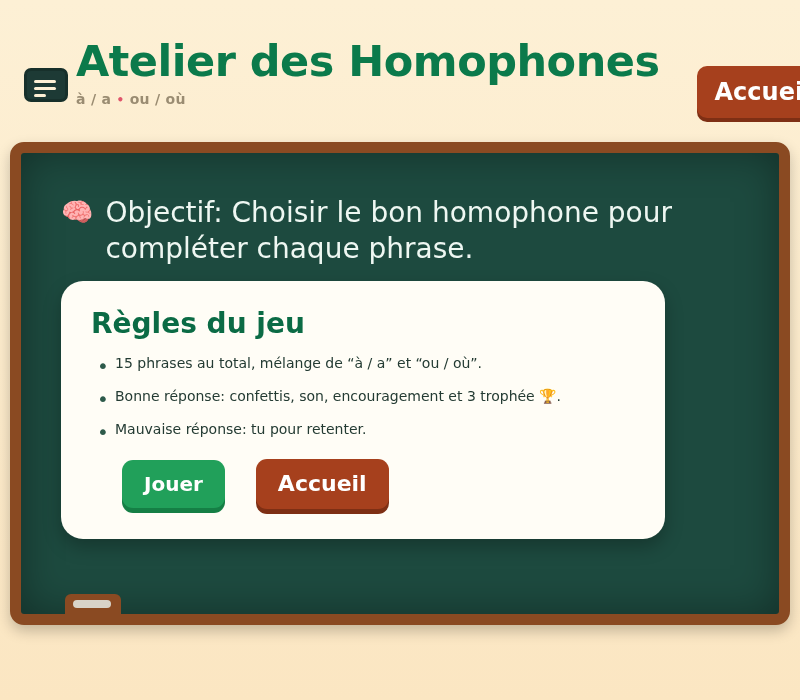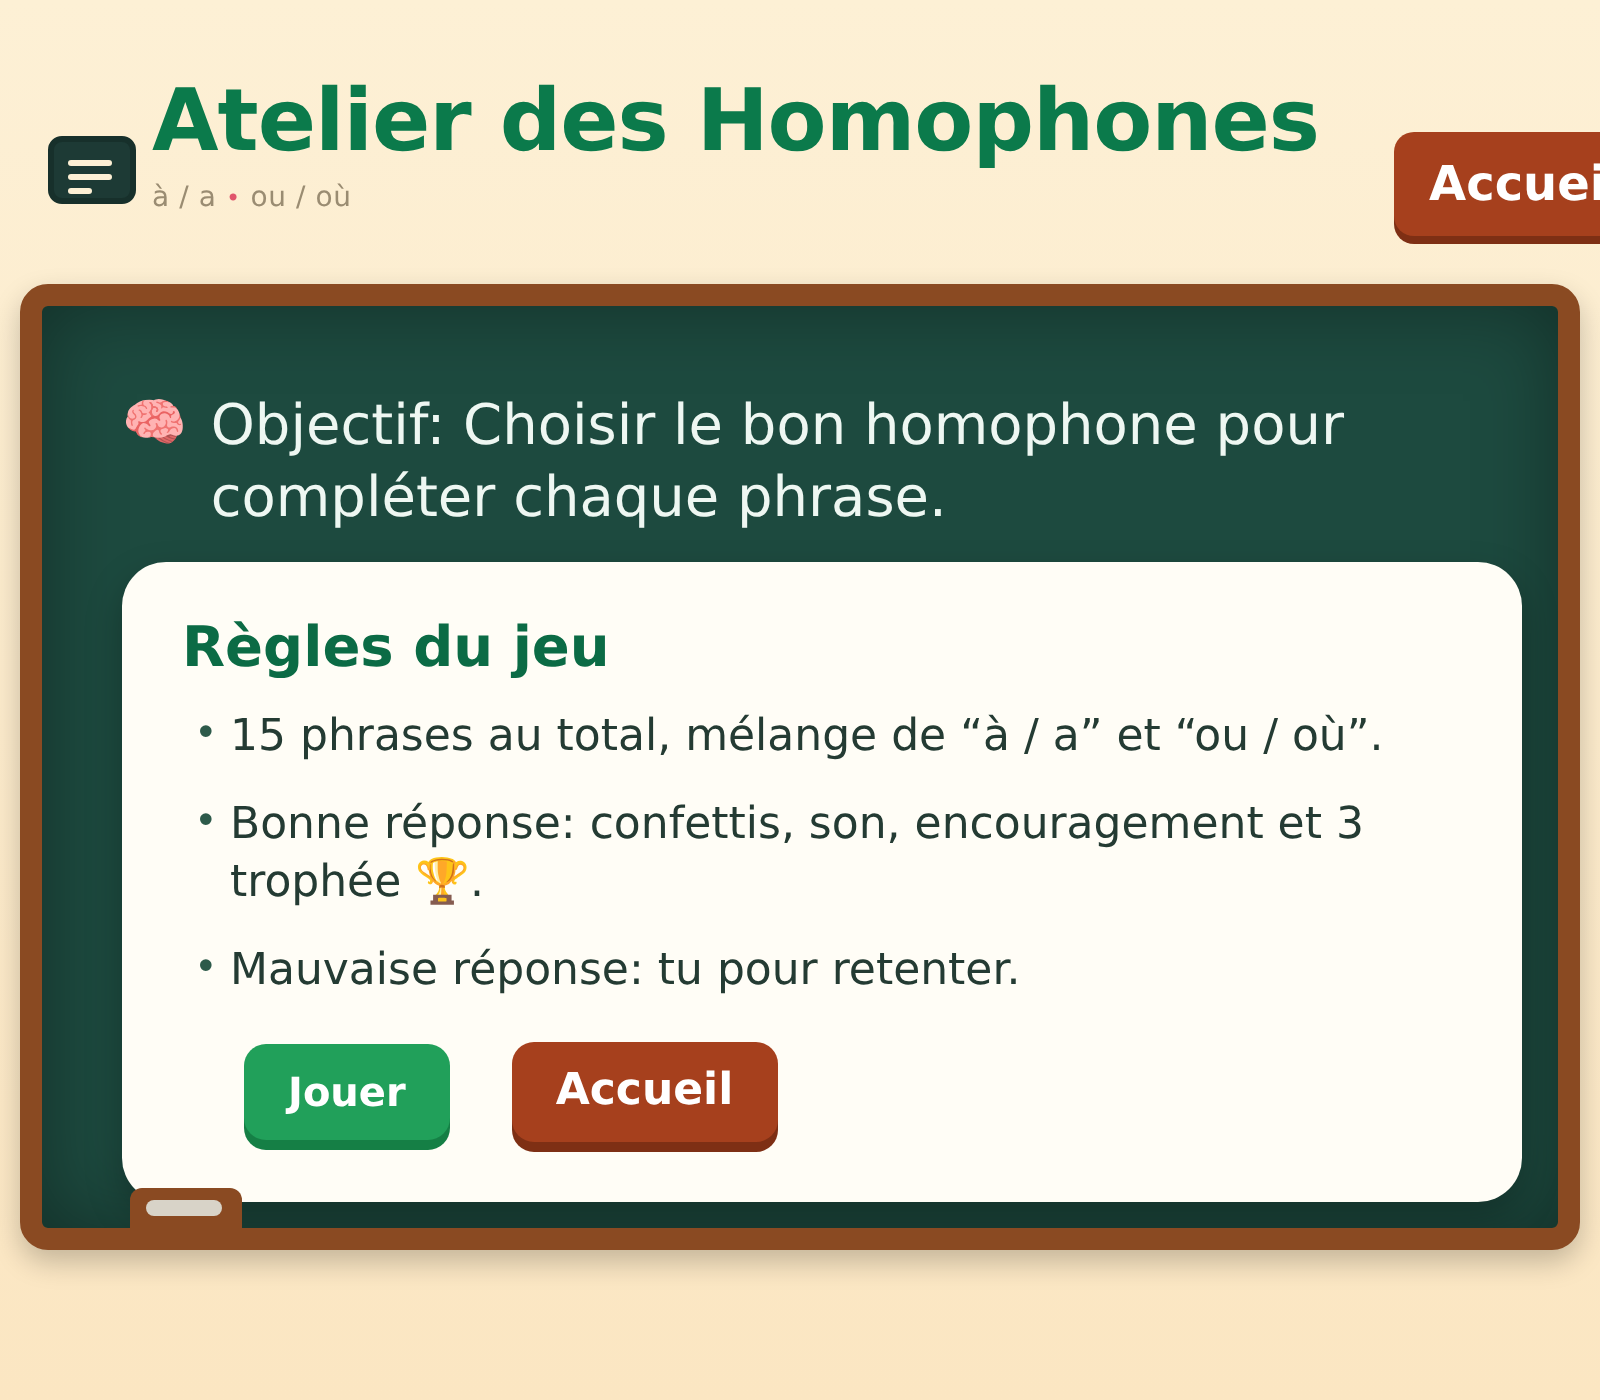--- a/index.html
+++ b/index.html
@@ -56,20 +56,21 @@
     color: #0b7a4b;
     letter-spacing: -0.5px;
     line-height: 1.1;
     white-space: nowrap;
   }
   .app-subtitle {
     margin-top: 6px;
     font-size: 14px;
     color: #9a8c72;
     letter-spacing: 0.3px;
+    font-weight: bold;
   }
   .app-subtitle .dot { color: #e0556b; font-size: 12px; }
   .header-buttons {
     margin-left: 6px;
     margin-top: 28px;
     display: flex;
     gap: 10px;
     align-items: center;
   }
   .btn {
@@ -123,38 +124,38 @@
     color: #eef7f2;
     font-size: 28px;
     line-height: 1.28;
     max-width: 640px;
   }
 
   
   .card {
     position: absolute;
     left: 40px; top: 128px;
-    width: 700px;
+    width: 604px;
     background: #fffdf6;
     border-radius: 22px;
     padding: 26px 30px 30px 30px;
     box-shadow: 0 8px 18px rgba(0,0,0,0.25);
   }
   .card-title {
     font-size: 28px;
     font-weight: bold;
     color: #0b6b45;
     margin-bottom: 14px;
   }
   .rules { list-style: none; }
   .rules li {
     position: relative;
     padding-left: 24px;
     margin-bottom: 14px;
-    font-size: 22px;
+    font-size: 14px;
     color: #243b33;
     line-height: 1.35;
   }
   .rules li::before {
     content: "•";
     position: absolute;
     left: 6px; top: -1px;
     color: #2d5a4a;
     font-size: 20px;
   }

